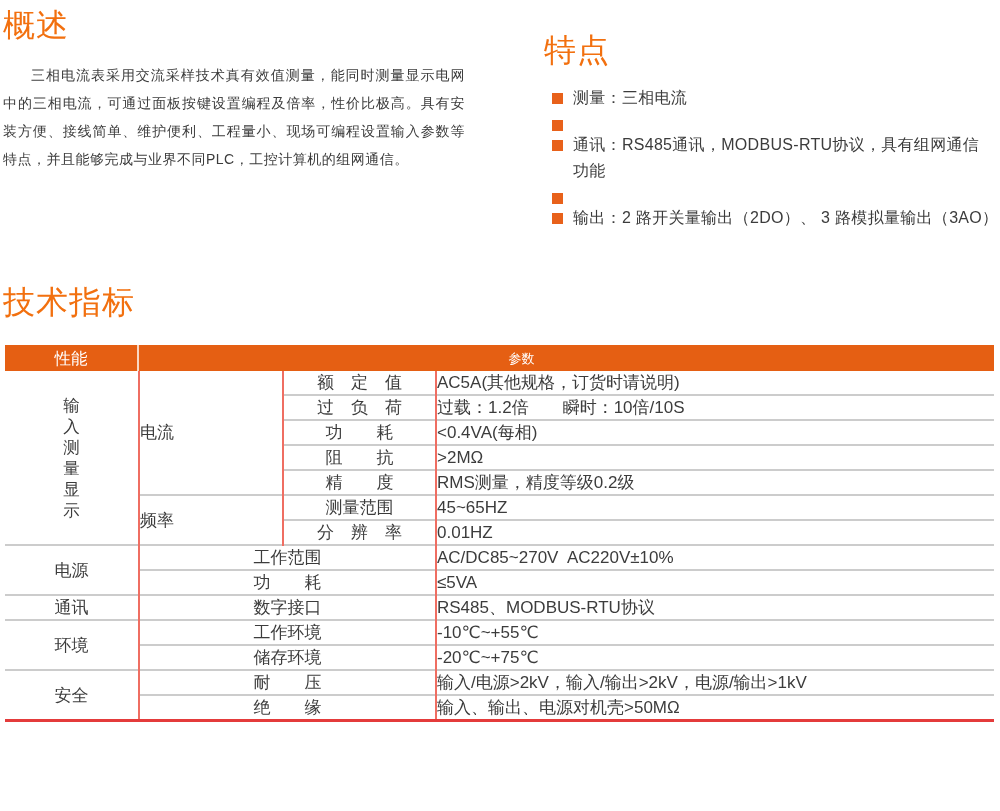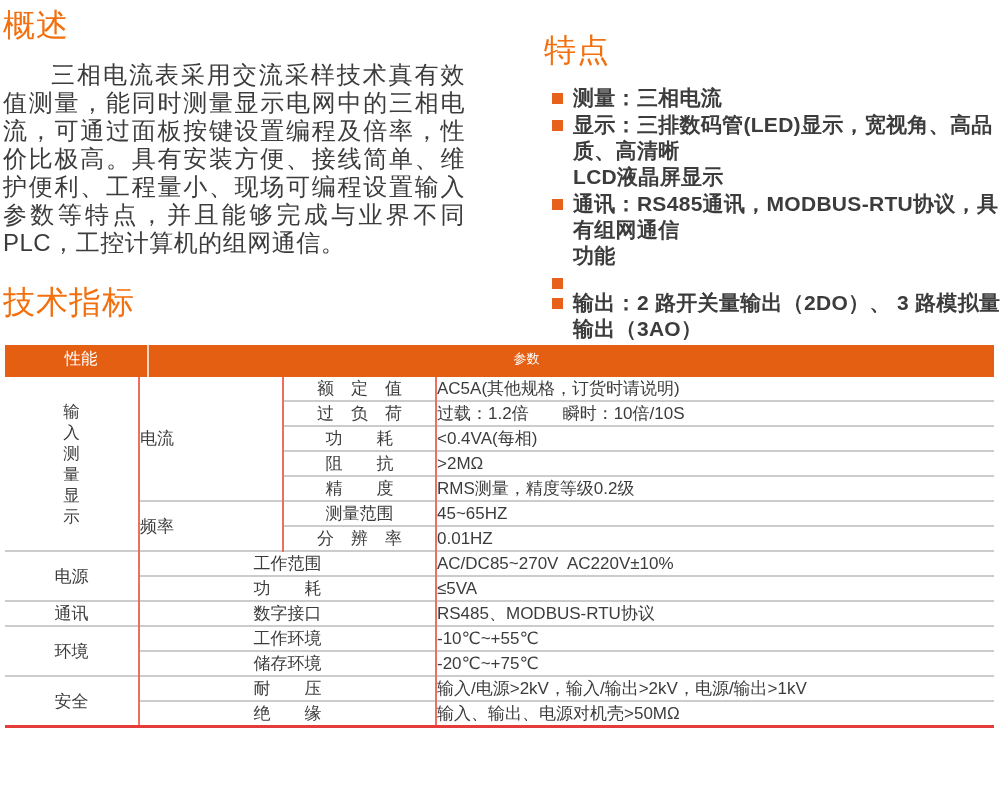--- a/index.html
+++ b/index.html
@@ -14,38 +14,38 @@
     font-family:"Liberation Sans","DejaVu Sans",sans-serif;color:var(--text);
     overflow:hidden;
   }
   .sec-title{
     color:var(--heading);font-size:32px;line-height:38px;font-weight:500;
     letter-spacing:1px;
   }
   
   #overview{position:absolute;left:3px;top:6px;width:462px;}
   #overview .para{
-    margin-top:17px;font-size:24px;line-height:28px;text-align:justify;
+    margin-top:17px;font-size:14px;line-height:28px;text-align:justify;
     text-indent:2em;letter-spacing:.5px;
   }
   
   #features{position:absolute;left:544px;top:6px;width:470px;margin-top:25px;}
   #features .list{margin-top:16px;}
   .feat-item{display:flex;align-items:flex-start;margin-bottom:1px;}
   .sq{
     flex:0 0 11px;width:11px;height:11px;background:var(--bullet);
     margin:8px 10px 0 8px;
   }
   .feat-text{
-    font-size:21px;line-height:26px;white-space:pre-line;letter-spacing:.3px;font-weight:bold;
+    font-size:16px;line-height:26px;white-space:pre-line;letter-spacing:.3px;
   }
   
   #specs-title{position:absolute;left:3px;top:283px;text-align:center;}
   #spec-table{position:absolute;left:5px;top:345px;width:989px;}
-  .band{height:32px;background:var(--band);display:flex;padding-left:10px;}
+  .band{height:26px;background:var(--band);display:flex;}
   .band-perf{
     width:134px;color:var(--bandtext);font-size:16.5px;line-height:27px;
     text-align:center;border-right:2px solid rgba(255,255,255,.75);
   }
   .band-param{
     flex:1;color:var(--bandtext);font-size:13px;line-height:27px;
     text-align:center;padding-right:90px;
   }
   table.spec{
     border-collapse:collapse;table-layout:fixed;width:989px;
@@ -74,22 +74,20 @@
 
 <div id="features">
   <div class="sec-title">特点</div>
   <div class="list">
     <div class="feat-item">
       <span class="sq"></span>
       <span class="feat-text">测量：三相电流</span>
     </div>
     <div class="feat-item">
       <span class="sq"></span>
-      <span class="feat-text">显示：三排数码管(LED)显示，宽视角、高品质、高清晰
-LCD液晶屏显示</span>
     </div>
     <div class="feat-item">
       <span class="sq"></span>
       <span class="feat-text">通讯：RS485通讯，MODBUS-RTU协议，具有组网通信
 功能</span>
     </div>
     <div class="feat-item">
       <span class="sq"></span>
     </div>
     <div class="feat-item">

